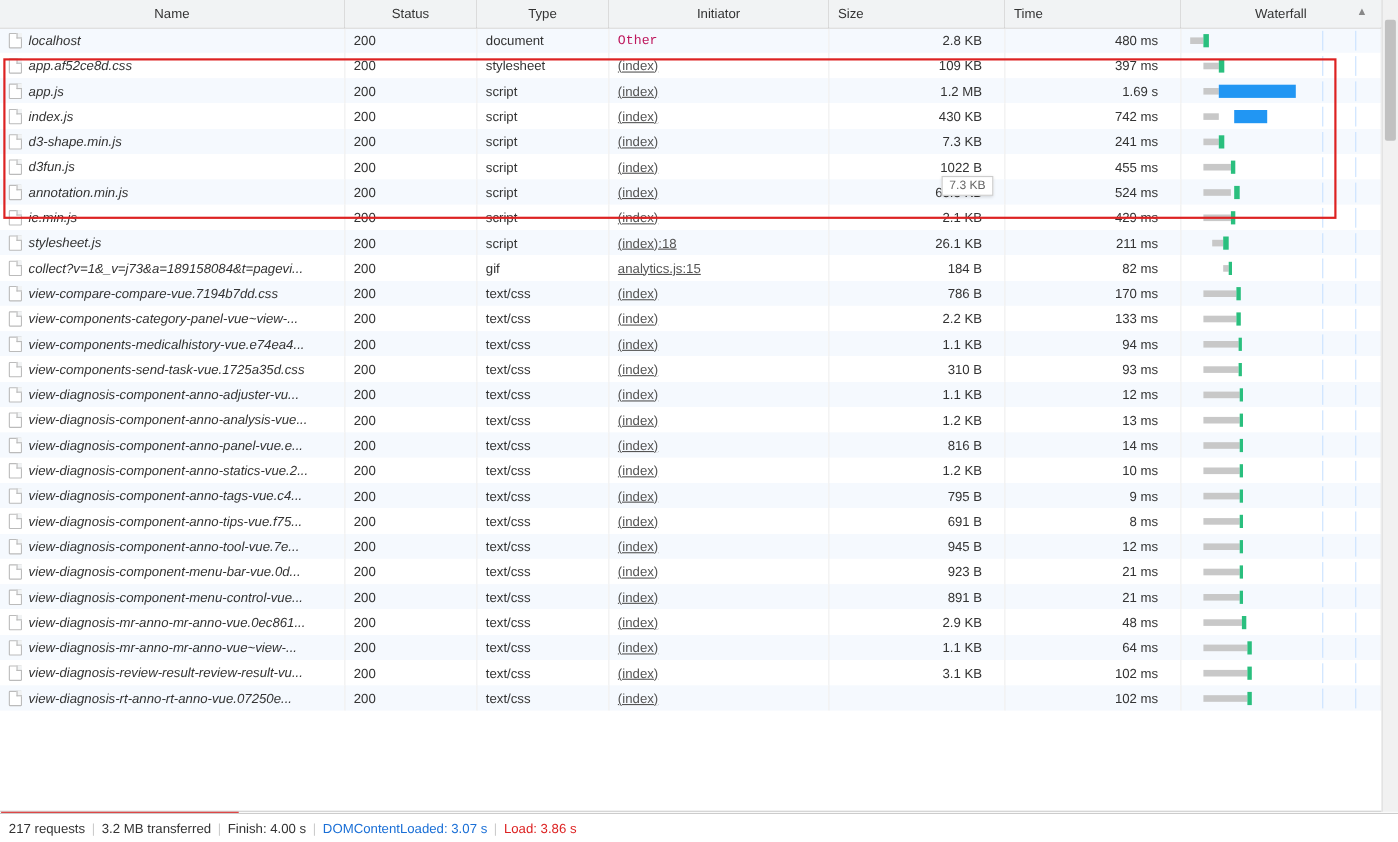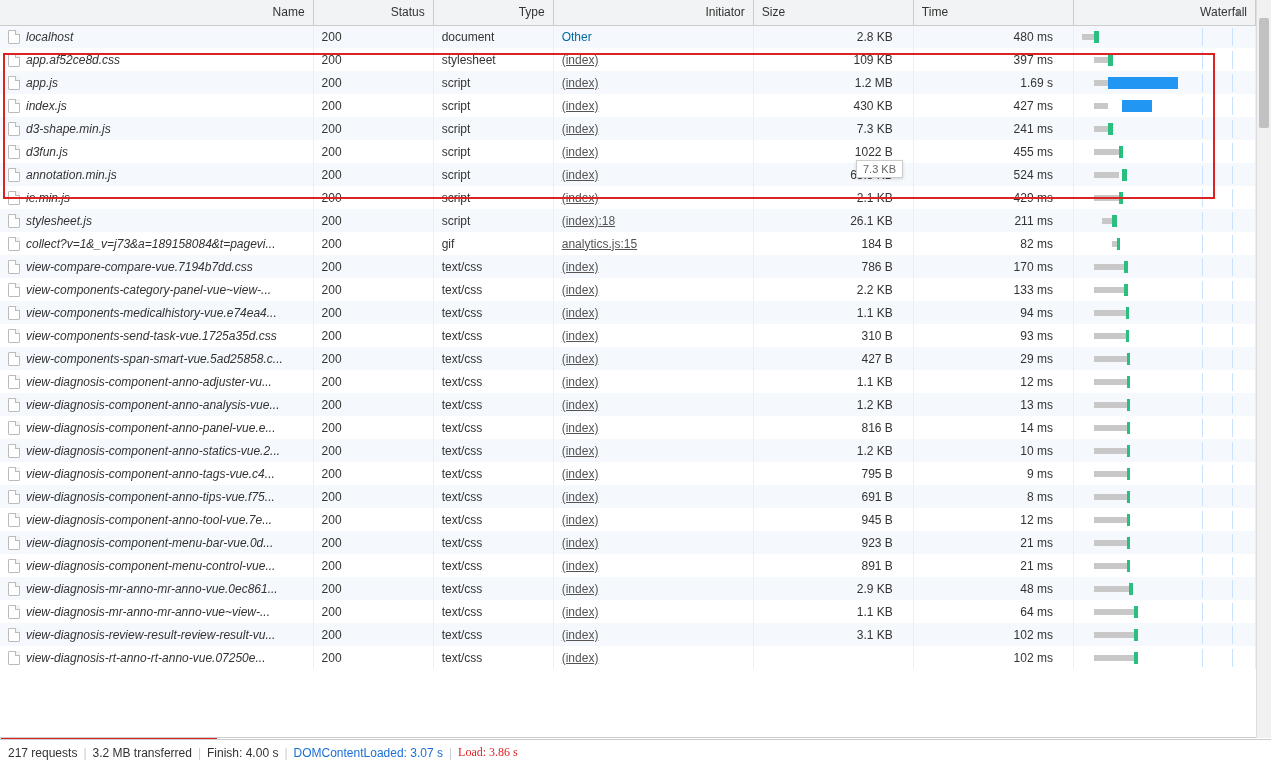--- a/index.html
+++ b/index.html
@@ -15,21 +15,21 @@
   }
   .table-container {
     width: 1256px;
     height: 738px;
     overflow: hidden;
     border-bottom: 1px solid #ccc;
   }
   table { border-collapse: collapse; width: 100%; table-layout: fixed; }
   thead th {
     background: #f1f3f4;
-    text-align: right;
+    text-align: center;
     font-weight: 400;
     padding: 4px 8px;
     border-right: 1px solid #ccc;
     border-bottom: 1px solid #ccc;
     height: 25px;
     color: #333;
     position: relative;
   }
   thead th .sort-arrow {
     position: absolute;
@@ -70,21 +70,21 @@
   .file-icon::after {
     content: "";
     position: absolute;
     top: -1px; right: -1px;
     width: 4px; height: 4px;
     border-left: 1px solid #bbb;
     border-bottom: 1px solid #bbb;
     background: #f1f3f4;
   }
   .initiator-link { color: #545454; text-decoration: underline; cursor: pointer; }
-  .initiator-other { color: #0369a1; }
+  .initiator-other { color: #be185d; font-family: Liberation Mono, monospace; }
   .wf-cell { position: relative; height: 18px; }
   .wf-wait {
     position: absolute; height: 6px; top: 6px;
     background: #c8c8c8;
   }
   .wf-dl {
     position: absolute; height: 12px; top: 3px;
     background: #2196f3;
   }
   .wf-dl.green { background: #2abf7e; }
@@ -104,21 +104,21 @@
     height: 26px;
     border-top: 1px solid #ccc;
     background: #fff;
     display: flex;
     align-items: center;
     padding: 0 8px;
     color: #333;
   }
   .status-bar .sep { color: #ccc; margin: 0 6px; }
   .status-bar .dom { color: #1a6fd6; }
-  .status-bar .load { color: #d22; font-family: Liberation Serif, serif; }
+  .status-bar .load { color: #d22; }
   .scrollbar-v {
     position: absolute;
     right: 0; top: 0;
     width: 15px; height: 738px;
     background: #f1f1f1;
     border-left: 1px solid #ddd;
   }
   .scrollbar-v .thumb {
     position: absolute;
     left: 2px; right: 2px;
@@ -204,21 +204,21 @@
               <div class="wf-dl blue" style="left: 26px; width: 70px;"></div>
             </div>
           </td>
         </tr>
         <tr>
           <td class="col-name"><span class="file-icon"></span><span class="name-text">index.js</span></td>
           <td class="col-status">200</td>
           <td class="col-type">script</td>
           <td class="col-init"><span class="initiator-link">(index)</span></td>
           <td class="col-size">430 KB</td>
-          <td class="col-time">427 ms</td>
+          <td class="col-time">742 ms</td>
           <td class="col-wf">
             <div class="wf-cell">
               <div class="wf-tick" style="left: 120px;"></div>
               <div class="wf-tick" style="left: 150px;"></div>
               <div class="wf-wait" style="left: 12px; width: 14px;"></div>
               <div class="wf-dl blue" style="left: 40px; width: 30px;"></div>
             </div>
           </td>
         </tr>
         <tr>
@@ -371,36 +371,20 @@
           <td class="col-type">text/css</td>
           <td class="col-init"><span class="initiator-link">(index)</span></td>
           <td class="col-size">310 B</td>
           <td class="col-time">93 ms</td>
           <td class="col-wf">
             <div class="wf-cell">
               <div class="wf-tick" style="left: 120px;"></div>
               <div class="wf-tick" style="left: 150px;"></div>
               <div class="wf-wait" style="left: 12px; width: 32px;"></div>
               <div class="wf-dl green" style="left: 44px; width: 3px;"></div>
-            </div>
-          </td>
-        </tr>
-        <tr>
-          <td class="col-name"><span class="file-icon"></span><span class="name-text">view-components-span-smart-vue.5ad25858.c...</span></td>
-          <td class="col-status">200</td>
-          <td class="col-type">text/css</td>
-          <td class="col-init"><span class="initiator-link">(index)</span></td>
-          <td class="col-size">427 B</td>
-          <td class="col-time">29 ms</td>
-          <td class="col-wf">
-            <div class="wf-cell">
-              <div class="wf-tick" style="left: 120px;"></div>
-              <div class="wf-tick" style="left: 150px;"></div>
-              <div class="wf-wait" style="left: 12px; width: 33px;"></div>
-              <div class="wf-dl green" style="left: 45px; width: 3px;"></div>
             </div>
           </td>
         </tr>
         <tr>
           <td class="col-name"><span class="file-icon"></span><span class="name-text">view-diagnosis-component-anno-adjuster-vu...</span></td>
           <td class="col-status">200</td>
           <td class="col-type">text/css</td>
           <td class="col-init"><span class="initiator-link">(index)</span></td>
           <td class="col-size">1.1 KB</td>
           <td class="col-time">12 ms</td>

